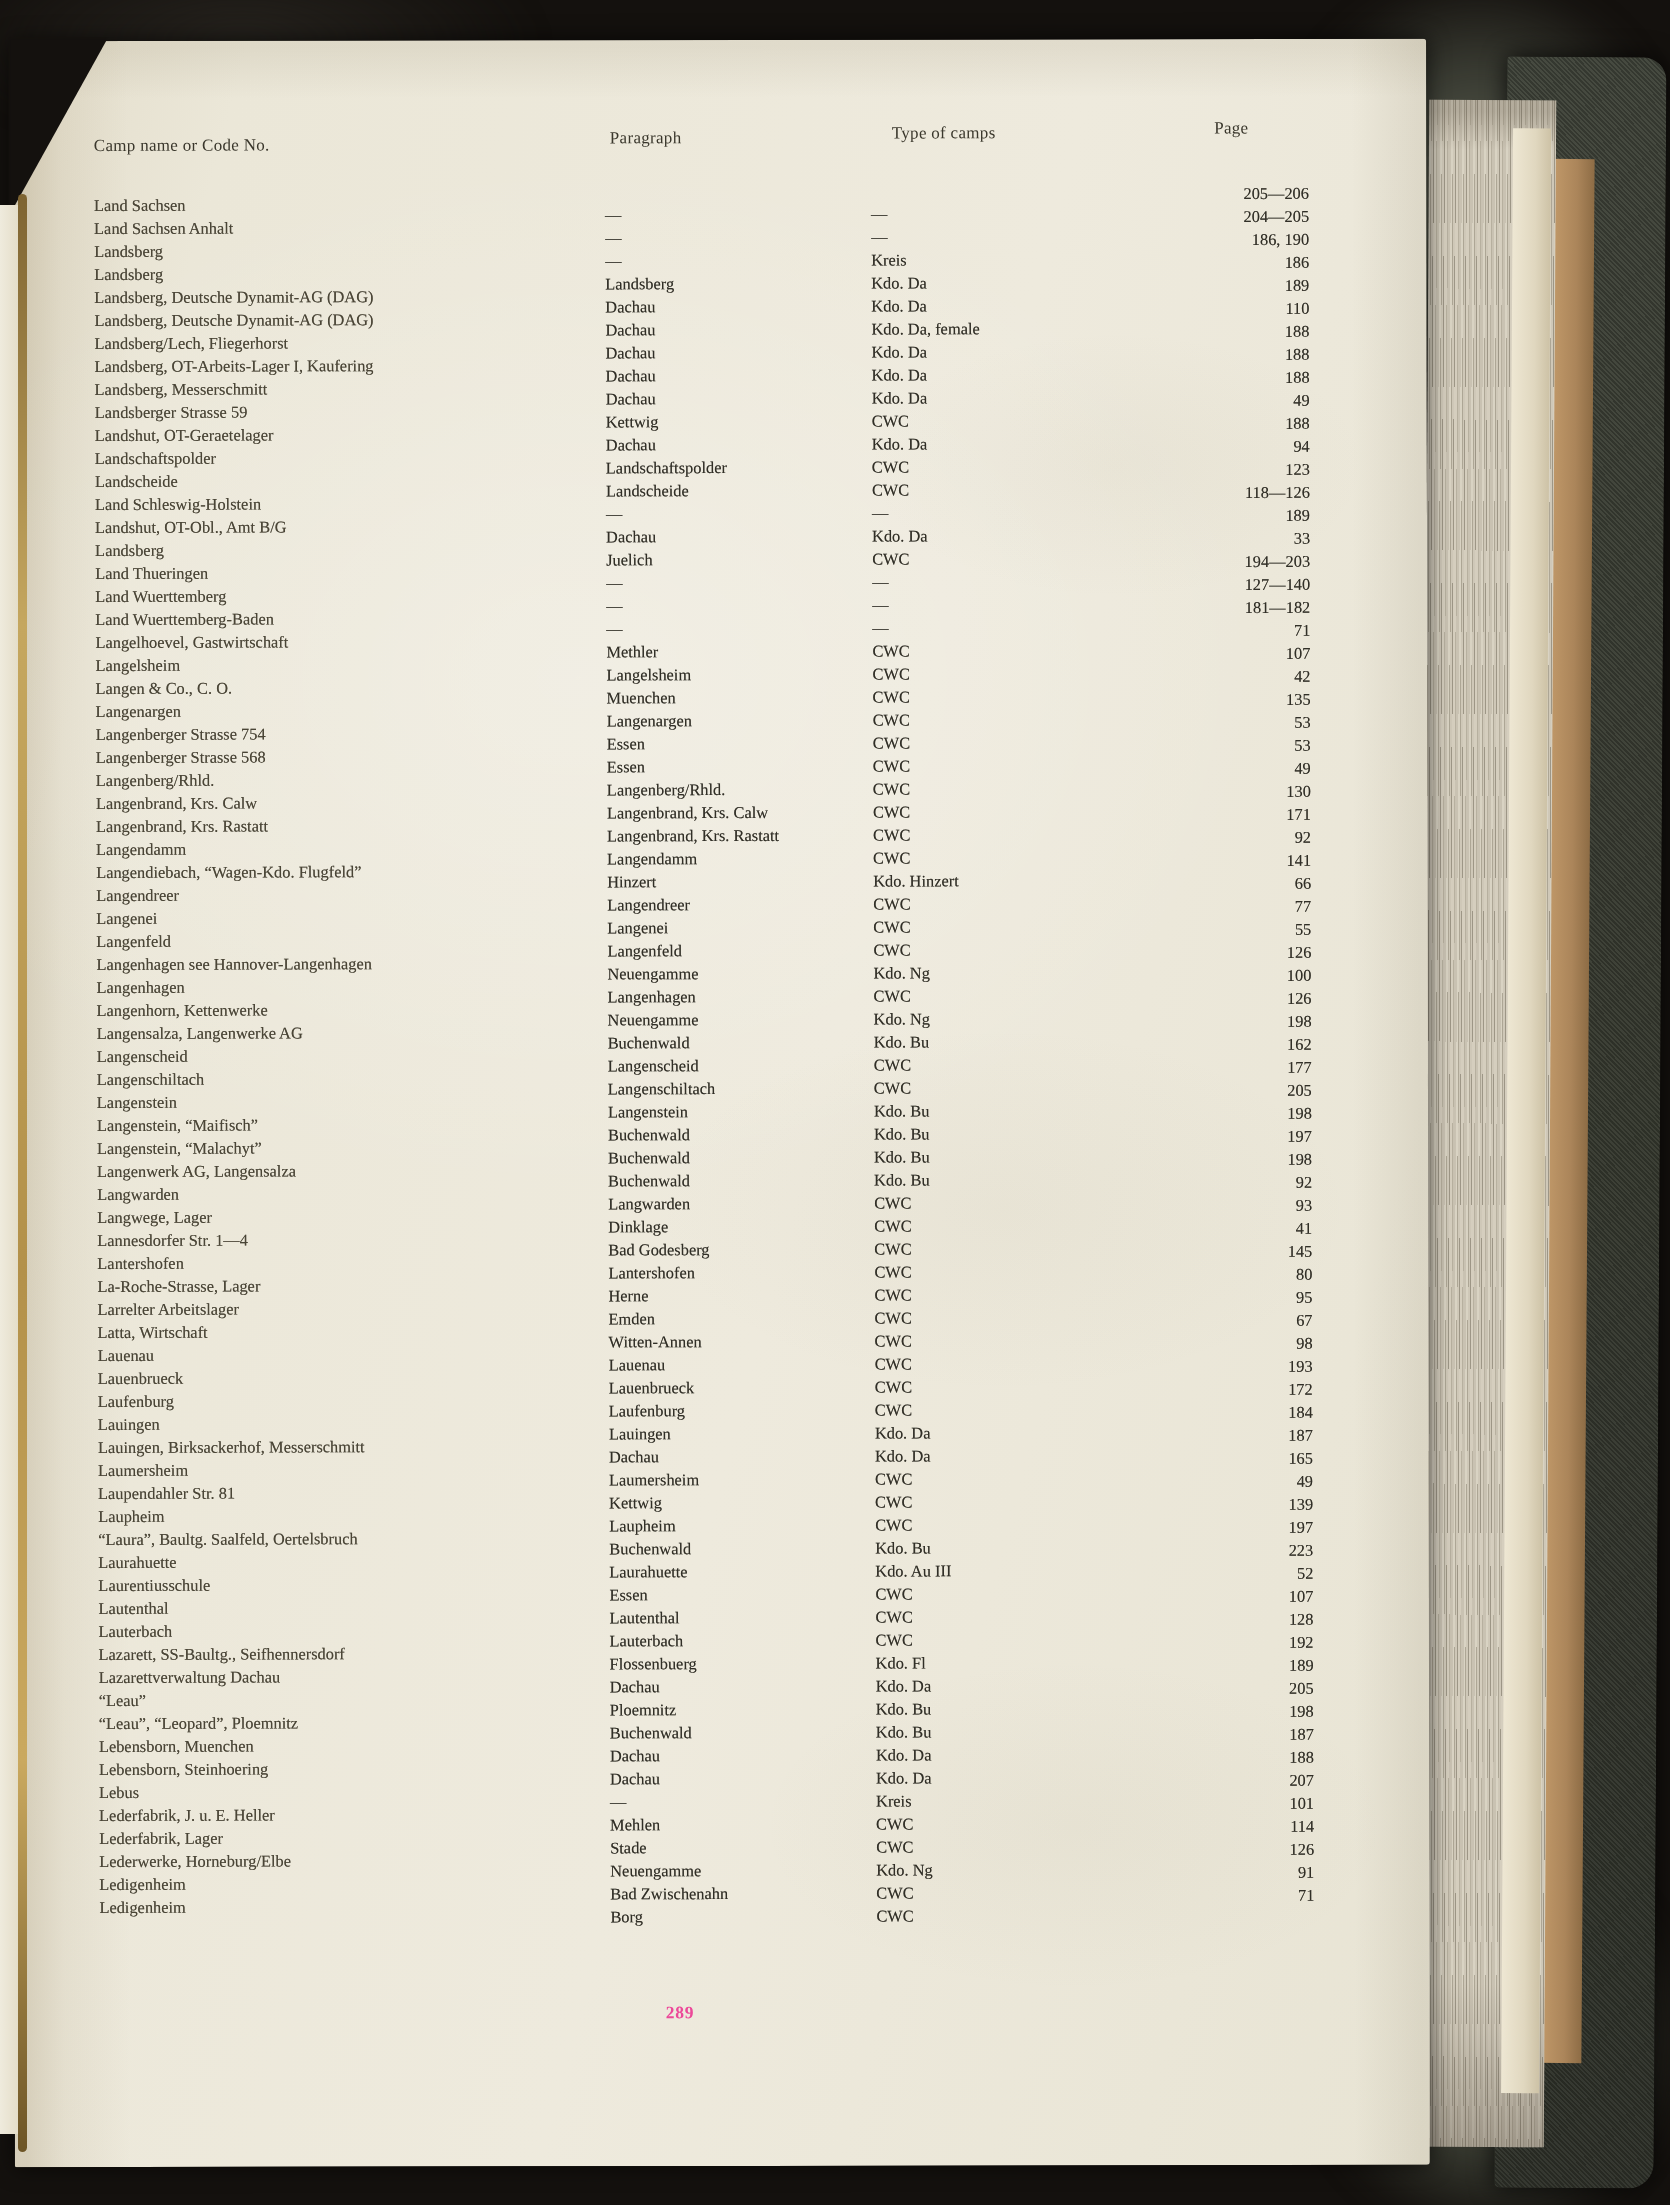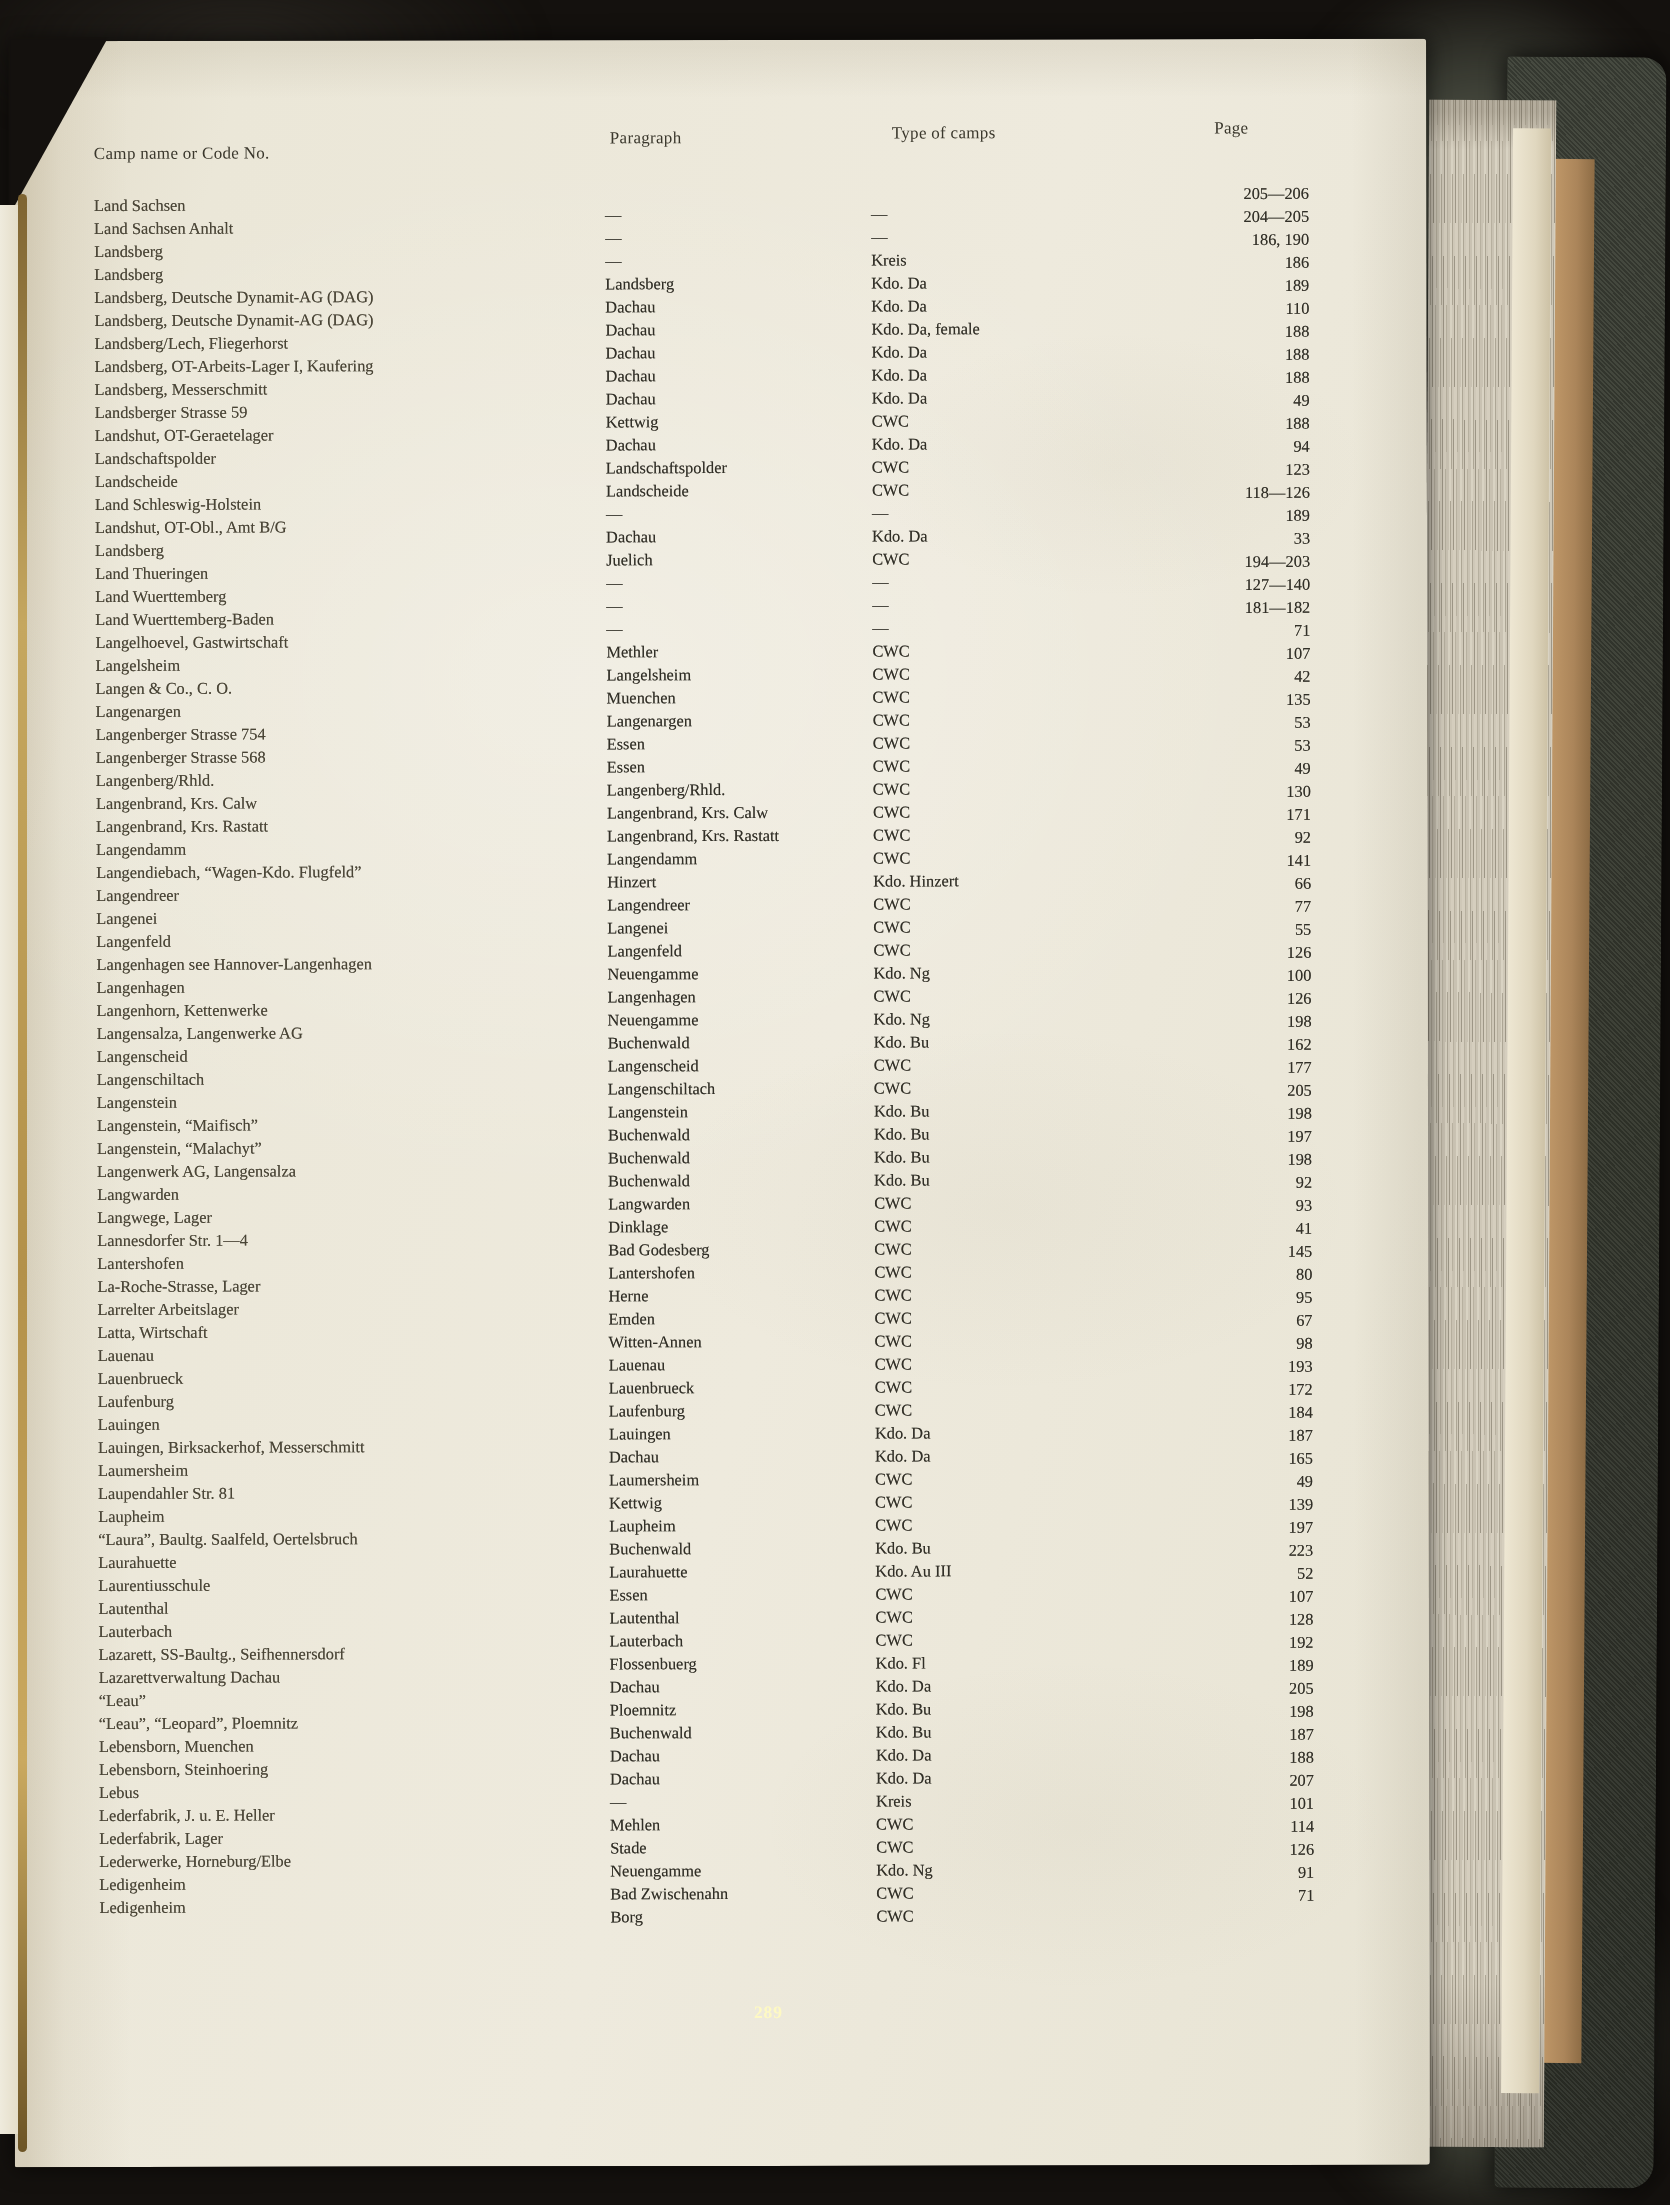--- a/index.html
+++ b/index.html
@@ -73,36 +73,36 @@
   .gutter-line{
     position:absolute;left:17.5px;top:194px;width:9.2px;height:1958px;
     border-radius:5px;
     background:linear-gradient(180deg,#7e6432 0%,#c5a75f 22%,#b3914a 55%,#caa95f 80%,#6d5526 100%);
     filter:blur(0.5px);
   }
 
   
   .content{position:absolute;left:0;top:0;width:1670px;height:2205px;transform:rotate(-.18deg);transform-origin:100px 200px;}
   .hdr{position:absolute;font-size:17px;color:#3a372c;letter-spacing:0.3px;}
-  .hdr.h-name{left:94px;top:144px;}
+  .hdr.h-name{left:94px;top:136px;}
   .hdr.h-par{left:610px;top:130px;}
   .hdr.h-type{left:892px;top:126px;}
   .hdr.h-page{left:1152px;top:122px;width:159px;text-align:center;}
 
   .index-table{position:absolute;left:0;top:195px;width:1369px;}
   .row{position:relative;height:23px;}
   .cell{position:absolute;top:0;font-size:16.4px;line-height:22px;white-space:nowrap;
         color:#312f27;text-shadow:0 0 0.3px rgba(50,46,36,.55);}
   .c-name{left:94px;color:#4a4536;}
   .c-par{left:605px;transform:translateY(11px);}
   .c-type{left:871px;transform:translateY(11px);}
   .c-page{left:1144px;width:165px;text-align:right;transform:translateY(-8.4px);}
 
-  .folio{position:absolute;left:660px;top:2004px;width:117px;text-align:right;
-         font-size:17.5px;font-weight:bold;color:#fef9c3;letter-spacing:0.8px;}
+  .folio{position:absolute;left:660px;top:2004px;width:117px;text-align:left;
+         font-size:17.5px;font-weight:bold;color:#ec4899;letter-spacing:0.8px;}
 
   
   .mottle{position:absolute;left:13.4px;top:40px;width:1415px;height:2126px;pointer-events:none;
     background:
       radial-gradient(251px 134px at 78% 20%, rgba(150,140,110,.06), rgba(0,0,0,0)),
       radial-gradient(351px 184px at 70% 55%, rgba(140,130,100,.05), rgba(0,0,0,0)),
       radial-gradient(317px 167px at 75% 84%, rgba(140,130,100,.05), rgba(0,0,0,0));
   }
 </style>
 </head>

